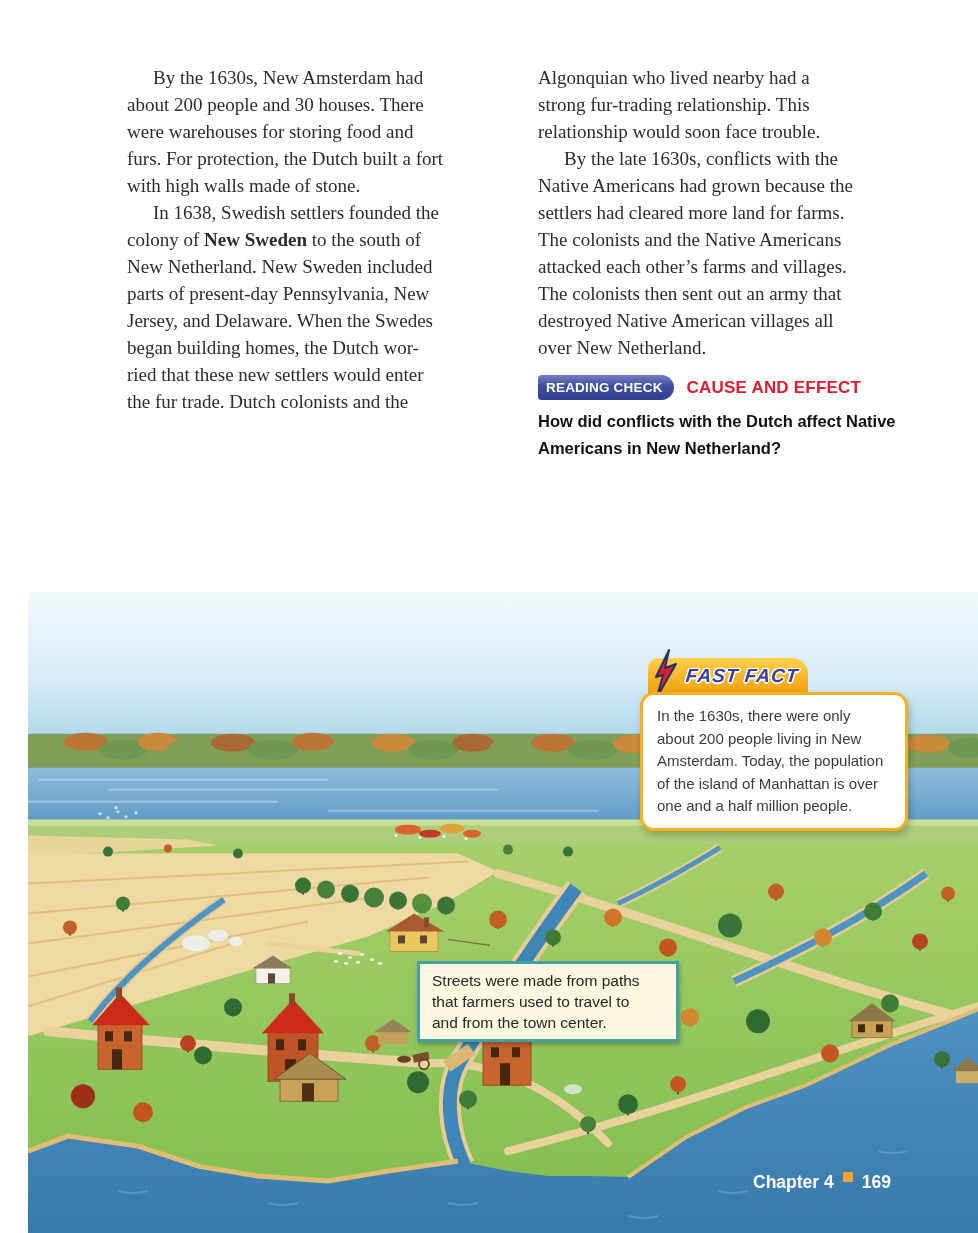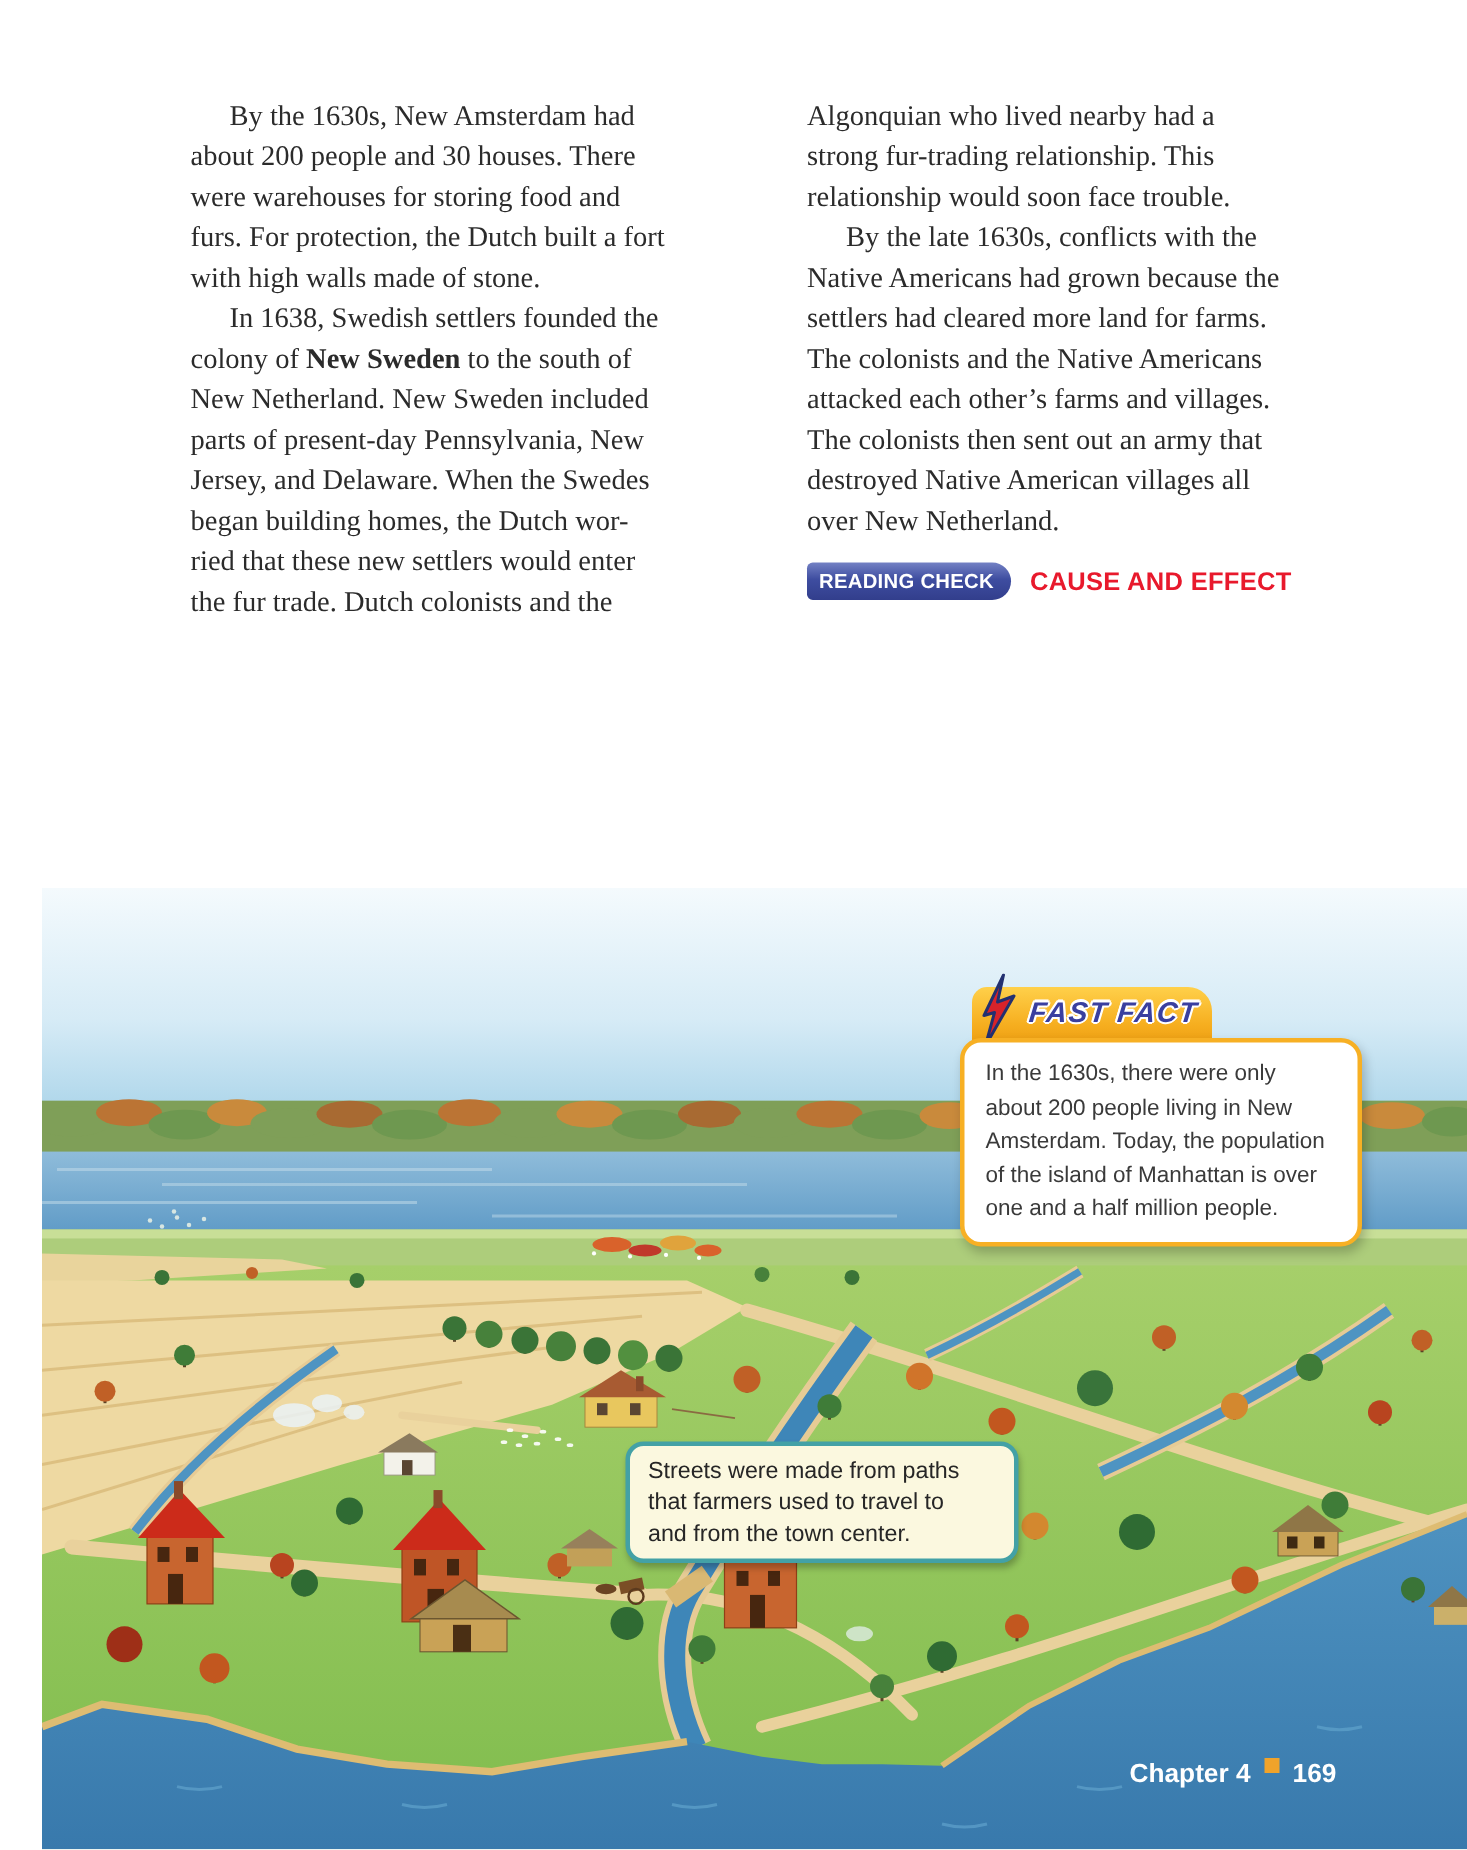--- a/index.html
+++ b/index.html
@@ -29,21 +29,21 @@
   .ff-title{position:absolute;left:46px;top:7px;font:italic bold 19px "Liberation Sans",sans-serif;
             color:#3A3F9F;letter-spacing:1px;transform:skewX(-6deg);
             text-shadow:-1.5px 0 #fff,1.5px 0 #fff,0 -1.5px #fff,0 1.5px #fff,
                         -1px -1px #fff,1px 1px #fff,-1px 1px #fff,1px -1px #fff;}
   .ff-bolt{position:absolute;left:12px;top:-9px;}
   .ff-box{position:absolute;left:0;top:34px;width:262px;background:#fff;
           border:3px solid #F7B024;border-radius:14px;box-shadow:2px 4px 7px rgba(0,0,0,.22);}
   .ff-box p{margin:10px 14px;white-space:pre;font:15px/22.6px "Liberation Sans",sans-serif;color:#3a3a3a;}
   
   .caption-box{position:absolute;left:417px;top:961px;width:256px;background:#FBF8DF;
-               border:3px solid #43A1A6;border-radius:12px;box-shadow:1px 3px 4px rgba(0,0,0,.25);z-index:3;}
+               border:3px solid #43A1A6;border-radius:0;box-shadow:1px 3px 4px rgba(0,0,0,.25);z-index:3;}
   .caption-box p{margin:6px 12px;white-space:pre;font:15.5px/21px "Liberation Sans",sans-serif;color:#262626;}
   
   .footer{position:absolute;left:753px;top:1172px;z-index:3;display:flex;align-items:flex-start;
           font:bold 17.5px "Liberation Sans",sans-serif;color:#fff;}
   .footer .sq{width:10px;height:10px;background:#F0A32A;margin:0 9px;display:inline-block;}
 </style>
 </head>
 <body>
 
 <div class="page">
@@ -73,20 +73,22 @@
 settlers had cleared more land for farms.
 The colonists and the Native Americans
 attacked each other’s farms and villages.
 The colonists then sent out an army that
 destroyed Native American villages all
 over New Netherland.</p>
     <div class="rc-row">
       <span class="rc-badge">READING CHECK</span>
       <span class="rc-skill">CAUSE AND EFFECT</span>
     </div>
+    <p class="question">How did conflicts with the Dutch affect Native
+Americans in New Netherland?</p>
   </div>
 
   <svg class="illustration" viewBox="0 0 950 642" preserveAspectRatio="none">
     <defs>
       <linearGradient id="sky" x1="0" y1="0" x2="0" y2="1">
         <stop offset="0" stop-color="#F4FAFD"></stop>
           <stop offset="0.55" stop-color="#D6EBF6"></stop>
           <stop offset="1" stop-color="#A6D2E8"></stop>
       </linearGradient>
       <linearGradient id="river" x1="0" y1="0" x2="0" y2="1">

